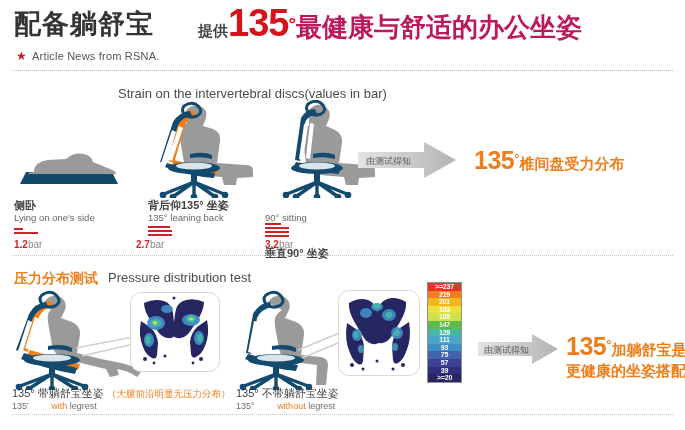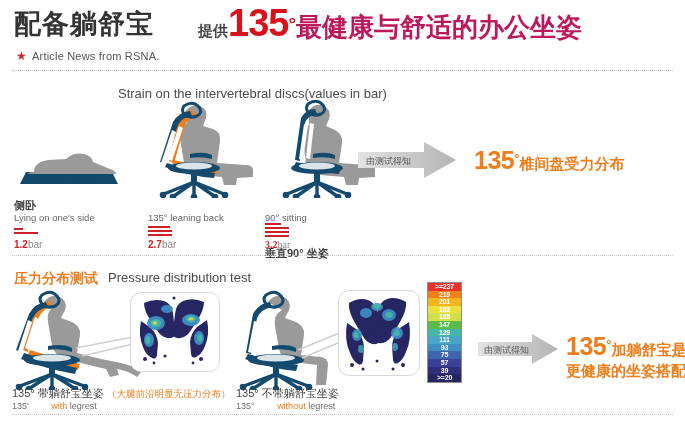--- a/index.html
+++ b/index.html
@@ -120,27 +120,28 @@
           <circle cx="77" cy="95" r="3.3" fill="#134a6e"></circle>
         <circle cx="46" cy="97" r="3.3" fill="#134a6e"></circle>
           <circle cx="25" cy="97" r="3.3" fill="#134a6e"></circle>
         <circle cx="67" cy="97" r="3.3" fill="#134a6e"></circle>
 
         <path d="M42 54 q14 -3 22 1 l0 4 q-10 -3 -22 -1 Z" fill="#134a6e"></path>
 
         <path d="M36 6 q9 -6 15 1 q4 6 -2 9 q-8 3 -13 -2 q-3 -4 0 -8 Z" fill="none" stroke="#134a6e" stroke-width="3"></path>
       </svg>
     </div>
+    <div class="cap-cn" style="left:148px;top:118px;">背后仰135° 坐姿</div>
     <div class="cap-en" style="left:148px;top:132px;">135° leaning back</div>
     <div class="bars" style="left:148px;top:146px;width:24px;">
       <i style="width:22px;"></i>
         <i style="width:24px;"></i>
         <i style="width:24px;"></i>
     </div>
-    <div class="barval" style="left:148px;top:159px;text-align:right;">
+    <div class="barval" style="left:136px;top:159px;text-align:right;">
       <span>2.7</span><em>bar</em>
     </div>
 
     <div class="fig" style="left:265px;top:20px;">
       <svg width="120" height="98" viewBox="0 0 120 98">
         <path d="M44 10 q7 -8 15 -4 q8 4 5 13 l-3 7 l9 4 q8 4 7 13 l-3 20 l28 2 q8 0 8 5 l0 7 l-16 1 l-1 7 l-12 0 l-2 -8 l-24 -2 q-12 -1 -14 -12 l-3 -22 q-2 -11 6 -16 Z" fill="#9a9a9a"></path>
         <path d="M36 18 q5 -9 14 -9 l2 5 q-10 2 -12 9 l-5 38 l-5 -1 Z" fill="#134a6e"></path>
         <path d="M31 62 q22 5 44 7 l-1 5 q-24 -2 -45 -8 Z" fill="#134a6e"></path>
         <path d="M39 24 l4 1 l-5 35 l-4 -1 Z" fill="#ffffff"></path>
         <path d="M45 23 l4 1 l-4 35 l-4 -1 Z" fill="#ffffff"></path>
@@ -158,21 +159,21 @@
       </svg>
     </div>
     <div class="cap-cn" style="left:265px;top:118px;margin-top:48px;">垂直90° 坐姿</div>
     <div class="cap-en" style="left:265px;top:132px;">90° sitting</div>
     <div class="bars" style="left:265px;top:143px;width:24px;">
       <i style="width:16px;"></i>
         <i style="width:24px;"></i>
         <i style="width:24px;"></i>
         <i style="width:24px;"></i>
     </div>
-    <div class="barval" style="left:265px;top:159px;font-family:Liberation Serif, serif;">
+    <div class="barval" style="left:265px;top:159px;">
       <span>3.2</span><em>bar</em>
     </div>
 
     <div class="arrow-wrap" style="left:358px;top:62px;">
       <svg width="98" height="36" viewBox="0 0 98 36">
         <defs>
           <linearGradient id="gA" x1="0" y1="0" x2="1" y2="0">
             <stop offset="0%" stop-color="#e3e3e3"></stop>
               <stop offset="100%" stop-color="#b4b4b4"></stop>
           </linearGradient>

